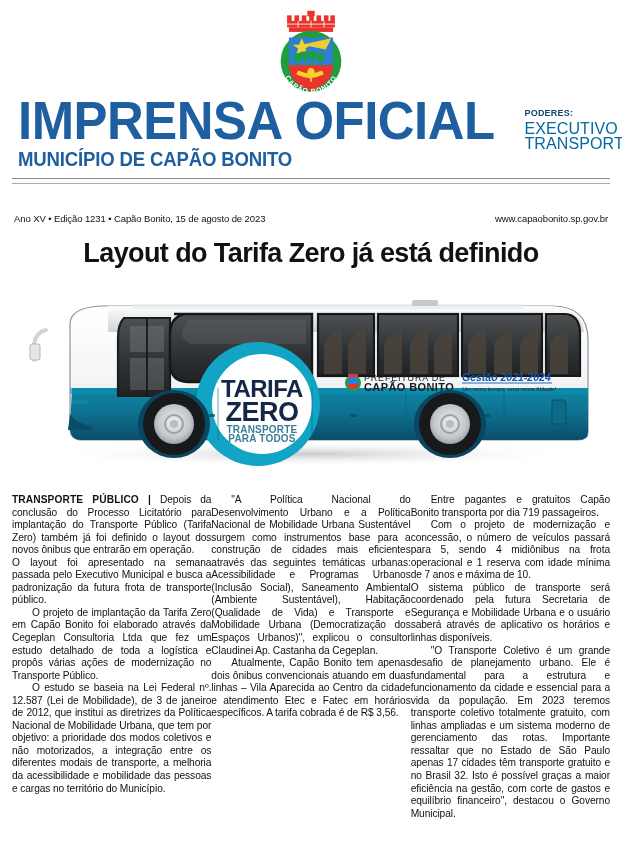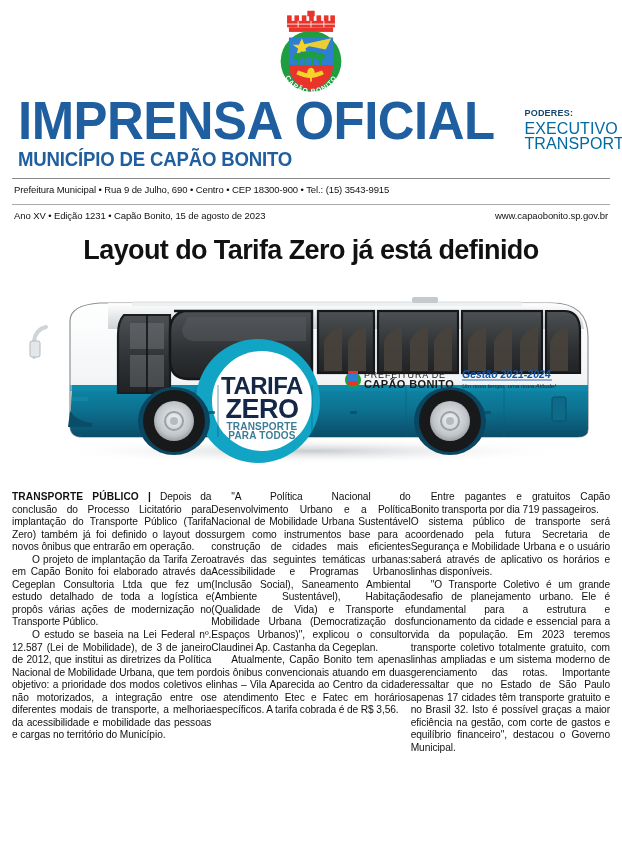--- a/index.html
+++ b/index.html
@@ -115,20 +115,21 @@
     font-size: 9.5px;
     color: #111;
     padding: 5px 0 5px 2px;
     letter-spacing: -0.1px;
   }
   .info-row {
     display: flex;
     justify-content: space-between;
     align-items: center;
     padding: 5px 2px 4px 2px;
+    margin-top: 24px;
   }
   .info-row .left, .info-row .right {
     font-size: 9.5px;
     color: #111;
     letter-spacing: -0.1px;
   }
 
   
   .headline {
     font-size: 27px;
@@ -255,21 +256,20 @@
       </div>
       <div class="title-div"></div>
       <div class="poderes">
         <div class="poderes-label">PODERES:</div>
         <div class="poderes-item">EXECUTIVO</div>
         <div class="poderes-item">TRANSPORTE</div>
       </div>
     </div>
 
     <div class="rule"></div>
-    <div class="info-line">Prefeitura Municipal • Rua 9 de Julho, 690 • Centro • CEP 18300-900 • Tel.: (15) 3543-9915</div>
     <div class="rule thin"></div>
     <div class="info-row">
       <div class="left">Ano XV • Edição 1231 • Capão Bonito, 15 de agosto de 2023</div>
       <div class="right">www.capaobonito.sp.gov.br</div>
     </div>
   </div>
 
   <div class="headline">Layout do Tarifa Zero já está definido</div>
 
   <div class="bus-figure">
@@ -402,27 +402,29 @@
       </g>
 
       <path d="M58 132 q6 10 22 12 l0 4 l-24 0 Z" fill="#0a4d69"></path>
       <path d="M60 118 l16 0 l0 4 l-16 0 z" fill="#0f8ca9" opacity="0.7"></path>
     </svg>
   </div>
 
   <div class="columns">
     <div class="column">
       <p><span class="kicker">TRANSPORTE PÚBLICO |</span><span> Depois da conclusão do Processo Licitatório para implantação do Transporte Público (Tarifa Zero) também já foi definido o layout dos novos ônibus que entrarão em operação.</span></p>
+      <p>O layout foi apresentado na semana passada pelo Executivo Municipal e busca a padronização da futura frota de transporte público.</p>
       <p class="indent">O projeto de implantação da Tarifa Zero em Capão Bonito foi elaborado através da Cegeplan Consultoria Ltda que fez um estudo detalhado de toda a logística e propôs várias ações de modernização no Transporte Público.</p>
       <p class="indent">O estudo se baseia na Lei Federal nº. 12.587 (Lei de Mobilidade), de 3 de janeiro de 2012, que institui as diretrizes da Política Nacional de Mobilidade Urbana, que tem por objetivo: a prioridade dos modos coletivos e não motorizados, a integração entre os diferentes modais de transporte, a melhoria da acessibilidade e mobilidade das pessoas e cargas no território do Município.</p>
     </div>
     <div class="column">
       <p class="indent">"A Política Nacional do Desenvolvimento Urbano e a Política Nacional de Mobilidade Urbana Sustentável surgem como instrumentos base para a construção de cidades mais eficientes através das seguintes temáticas urbanas: Acessibilidade e Programas Urbanos (Inclusão Social), Saneamento Ambiental (Ambiente Sustentável), Habitação (Qualidade de Vida) e Transporte e Mobilidade Urbana (Democratização dos Espaços Urbanos)", explicou o consultor Claudinei Ap. Castanha da Cegeplan.</p>
       <p class="indent">Atualmente, Capão Bonito tem apenas dois ônibus convencionais atuando em duas linhas – Vila Aparecida ao Centro da cidade e atendimento Etec e Fatec em horários específicos. A tarifa cobrada é de R$ 3,56.</p>
     </div>
     <div class="column">
       <p class="indent">Entre pagantes e gratuitos Capão Bonito transporta por dia 719 passageiros.</p>
+      <p class="indent">Com o projeto de modernização e concessão, o número de veículos passará para 5, sendo 4 midiônibus na frota operacional e 1 reserva com idade mínima de 7 anos e máxima de 10.</p>
       <p>O sistema público de transporte será coordenado pela futura Secretaria de Segurança e Mobilidade Urbana e o usuário saberá através de aplicativo os horários e linhas disponíveis.</p>
       <p class="indent">"O Transporte Coletivo é um grande desafio de planejamento urbano. Ele é fundamental para a estrutura e funcionamento da cidade e essencial para a vida da população. Em 2023 teremos transporte coletivo totalmente gratuito, com linhas ampliadas e um sistema moderno de gerenciamento das rotas. Importante ressaltar que no Estado de São Paulo apenas 17 cidades têm transporte gratuito e no Brasil 32. Isto é possível graças a maior eficiência na gestão, com corte de gastos e equilíbrio financeiro", destacou o Governo Municipal.</p>
     </div>
   </div>
 
 </div>
 
 </body></html>

